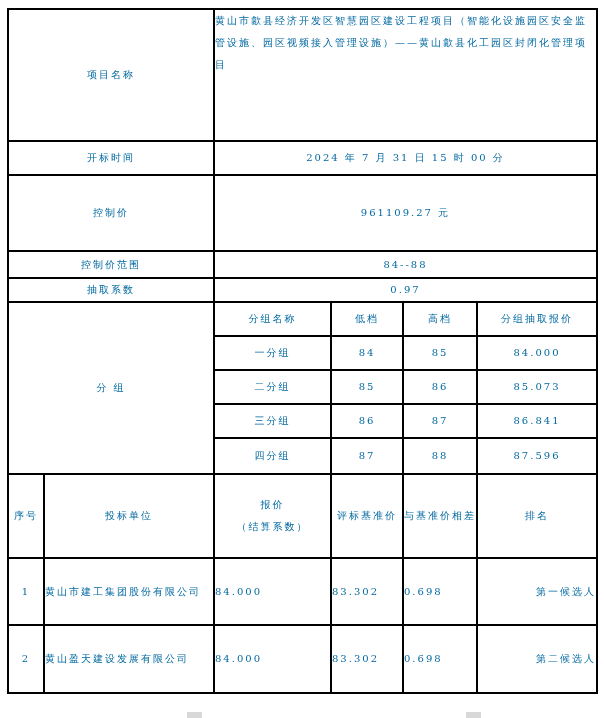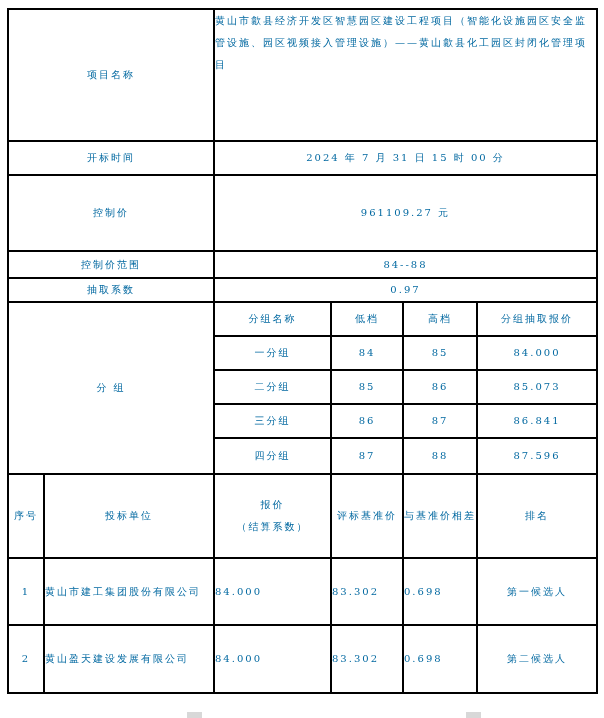--- a/index.html
+++ b/index.html
@@ -41,21 +41,21 @@
   }
   td.bh   { text-align: center; line-height: 31px; }
   td.pre  { white-space: pre-line; }
   td.bidder {
     text-align: left;
     padding-left: 13px;
     padding-right: 14px;
     line-height: 30px;
   }
   td.numl { text-align: left; padding-left: 7px; letter-spacing: 1px; }
-  td.rank { text-align: center; padding-left: 11px; }
+  td.rank { text-align: right; padding-left: 11px; }
   .handle {
     position: absolute;
     width: 15px;
     height: 6px;
     background: #d8d8d8;
     top: 712px;
   }
   .handle.left  { left: 187px; }
   .handle.right { left: 466px; }
 </style>

